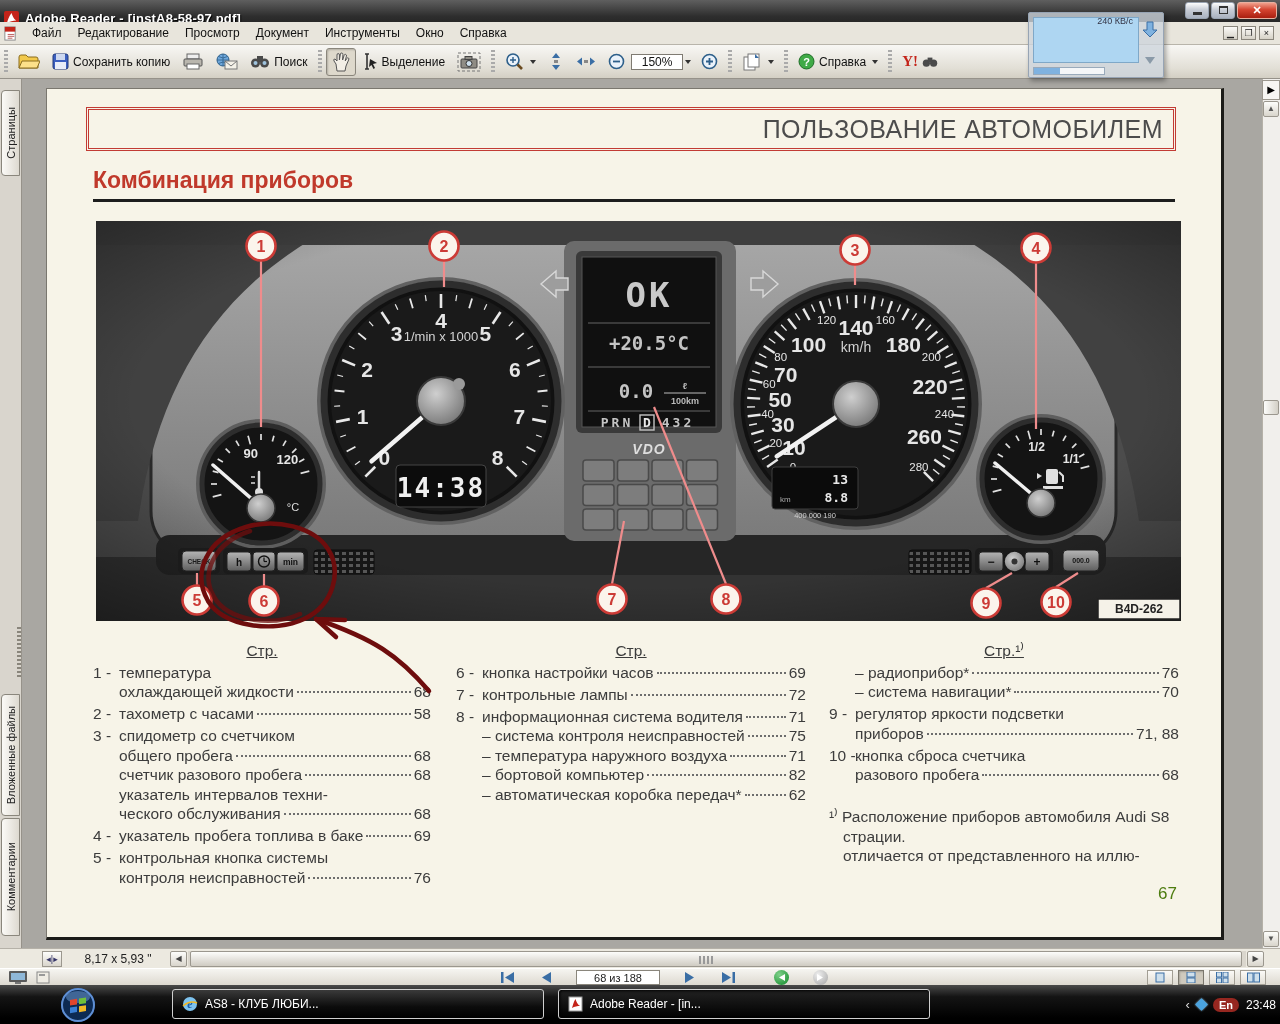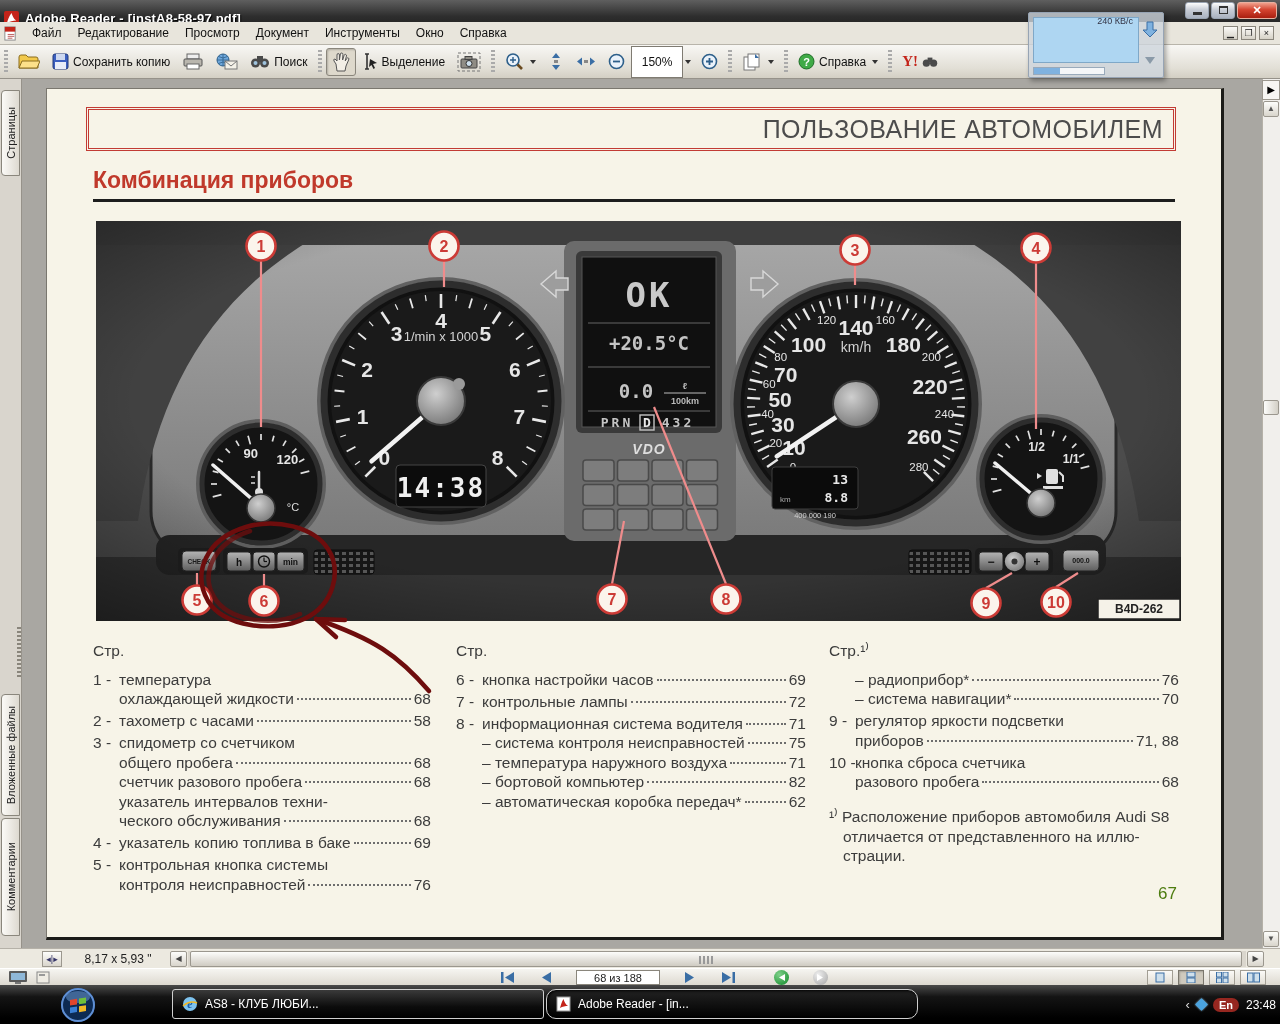--- a/index.html
+++ b/index.html
@@ -19,21 +19,21 @@
 .menubar .micon{width:15px;height:15px;margin:0 6px 0 3px;}
 .mitem{padding:3px 8px;}
 .mdibtns{position:absolute;right:6px;top:4px;display:flex;gap:3px;}
 .mdib{width:15px;height:14px;border:1px solid #8a867c;background:linear-gradient(#fbfaf7,#d6d2c7);font-size:9px;line-height:12px;text-align:center;color:#222;}
 
 .toolbar{position:absolute;left:0;top:45px;width:1280px;height:34px;background:linear-gradient(#f8f7f4,#e2dfd6 70%,#d3cfc4);border-bottom:1px solid #96928a;display:flex;align-items:center;font-size:12px;color:#111;}
 .tgrip{width:4px;height:24px;margin:0 4px;background:repeating-linear-gradient(180deg,#aaa 0 2px,transparent 2px 4px);}
 .tbtn{display:flex;align-items:center;gap:4px;padding:3px 5px;border:1px solid transparent;border-radius:3px;height:28px;}
 .tbtn.pressed{background:#ded9cc;border-color:#8a867c;box-shadow:inset 1px 1px 2px #00000033;}
 .caret{width:0;height:0;border-left:3px solid transparent;border-right:3px solid transparent;border-top:4px solid #333;margin-left:2px;}
-.zoombox{width:52px;height:32px;background:#fff;border:1px solid #7f7b72;font-size:12px;display:flex;align-items:center;justify-content:center;}
+.zoombox{width:52px;height:16px;background:#fff;border:1px solid #7f7b72;font-size:12px;display:flex;align-items:center;justify-content:center;}
 
 .dlov{position:absolute;left:1028px;top:12px;width:136px;height:66px;background:#cdd4dccc;border:1px solid #97a4b4;border-radius:2px;box-shadow:2px 3px 5px #00000055;z-index:50;}
 .dlblue{position:absolute;left:4px;top:4px;width:106px;height:46px;background:#aed6f2;border:1px solid #7fa8c8;}
 .dlspeed{position:absolute;right:4px;top:3px;font-size:9px;color:#334;}
 .dlarrow{position:absolute;right:5px;top:8px;}
 .dlcaret{position:absolute;right:8px;top:44px;width:0;height:0;border-left:5px solid transparent;border-right:5px solid transparent;border-top:7px solid #8a9aa8;}
 .dlprog{position:absolute;left:4px;top:54px;width:72px;height:8px;background:#f4f6f8;border:1px solid #9ab;}
 .dlprog span{display:block;width:26px;height:100%;background:#7fb2e0;}
 
 .tabstrip{position:absolute;left:0;top:79px;width:22px;height:869px;background:#d9d5cd;border-right:1px solid #96928a;}
@@ -42,21 +42,21 @@
 .striphandle{position:absolute;left:17px;top:548px;width:4px;height:50px;background:repeating-linear-gradient(180deg,#8a867c 0 2px,transparent 2px 4px);}
 .docarea{position:absolute;left:22px;top:79px;width:1240px;height:869px;background:#a9a7a2;overflow:hidden;}
 
 .pdfpage{position:absolute;left:24px;top:9px;width:1178px;height:852px;background:#f7f4e8;border:1px solid #7a776f;border-right:3px solid #1b1b18;border-bottom:3px solid #1b1b18;}
 .hdrbox{position:absolute;left:39px;top:18px;width:1090px;height:44px;border:3px double #c23b34;display:flex;align-items:center;justify-content:flex-end;padding-right:10px;}
 .hdrbox span{font-size:26px;color:#4c4c4c;letter-spacing:.5px;transform:scaleX(.96);transform-origin:right;}
 .ptitle{position:absolute;left:46px;top:78px;font-size:23px;font-weight:bold;color:#c0392b;}
 .prule{position:absolute;left:46px;top:110px;width:1082px;height:3px;background:#1d1d1d;}
 .cluster{position:absolute;left:49px;top:132px;width:1085px;height:480px;z-index:3;pointer-events:none;}
 .legendcol{position:absolute;font-size:15.5px;color:#3c3c3c;z-index:2;}
-.lhead{text-align:left;line-height:19.5px;margin-bottom:9px;}
+.lhead{text-align:center;line-height:19.5px;margin-bottom:2px;text-decoration:underline;}
 .lrow{display:flex;align-items:baseline;line-height:19.5px;white-space:nowrap;}
 .lrow.g{margin-top:2.5px;}
 .lmark{flex:none;width:26px;}
 .lrow.ind .lmark{visibility:hidden;}
 .ldots{flex:1;border-bottom:2px dotted #6d6d6d;margin:0 3px;transform:translateY(-4px);min-width:8px;}
 .lpage{flex:none;}
 .footnote{position:absolute;left:782px;top:718px;width:352px;font-size:15.5px;line-height:19.5px;color:#3c3c3c;}
 .pageno{position:absolute;left:1060px;top:795px;width:70px;text-align:right;font-size:17px;color:#4d7c0f;}
 
 .vscroll{position:absolute;left:1262px;top:79px;width:18px;height:869px;background:#f1efec;border-left:1px solid #b5b1a8;}
@@ -635,21 +635,21 @@
             <span class="ltext">указатель интервалов техни-</span>
           </div>
           <div class="lrow ind">
             <span class="lmark"></span>
             <span class="ltext">ческого обслуживания</span>
             <span class="ldots"></span>
             <span class="lpage">68</span>
           </div>
           <div class="lrow g">
             <span class="lmark">4 -</span>
-            <span class="ltext">указатель копию топлива в баке</span>
+            <span class="ltext">указатель пробега топлива в баке</span>
             <span class="ldots"></span>
             <span class="lpage">69</span>
           </div>
           <div class="lrow g">
             <span class="lmark">5 -</span>
             <span class="ltext">контрольная кнопка системы</span>
           </div>
           <div class="lrow ind">
             <span class="lmark"></span>
             <span class="ltext">контроля неисправностей</span>
@@ -732,22 +732,22 @@
           </div>
           <div class="lrow ind">
             <span class="lmark"></span>
             <span class="ltext">разового пробега</span>
             <span class="ldots"></span>
             <span class="lpage">68</span>
           </div>
         </div>
       <div class="footnote">
         <div>¹⁾ Расположение приборов автомобиля Audi S8</div>
+        <div style="padding-left:14px;">страции.</div>
         <div style="padding-left:14px;">отличается от представленного на иллю-</div>
-        <div style="padding-left:14px;">страции.</div>
       </div>
       <div class="pageno">67</div>
     </div>
   </div>
 
   <div class="vscroll"></div>
   <div class="navtoggle">▶</div>
   <div class="sbtn" style="top:101px;">▲</div>
   <div class="vthumb"></div>
   <div class="sbtn" style="top:931px;">▼</div>
@@ -843,21 +843,21 @@
       <path d="M19,19.2 l7,-1 v5.8 l-7,1.2 Z" fill="#f2b824"></path>
     </svg>
     <div class="task" style="left:172px;">
       <svg width="16" height="16" viewBox="0 0 16 16">
           <circle cx="8" cy="8" r="7" fill="#7ec3ef"></circle>
           <text x="8" y="12" text-anchor="middle" font-size="12" font-style="italic" font-weight="bold" fill="#1c5fa8" font-family="Liberation Serif,serif">e</text>
           <path d="M1,10 Q8,4 15,7" stroke="#f2b824" stroke-width="1.6" fill="none"></path>
         </svg>
       <span>AS8 - КЛУБ ЛЮБИ...</span>
     </div>
-    <div class="task active" style="left:546px;border-radius:10px;">
+    <div class="task active" style="left:558px;">
       <svg width="15" height="16" viewBox="0 0 15 16">
           <rect x="1" y="1" width="13" height="14" fill="#fff" stroke="#999"></rect>
           <path d="M7.5,3 C5.5,6 5,9 4,12 C6.5,10.5 9.5,10 12,10 C9.5,8.5 8.5,6 7.5,3 Z" fill="#c4241a"></path>
         </svg>
       <span>Adobe Reader - [in...</span>
     </div>
     <div class="tray">
       <span class="chev">‹</span>
       <span class="trayicon"></span>
       <span class="lang">En</span>

